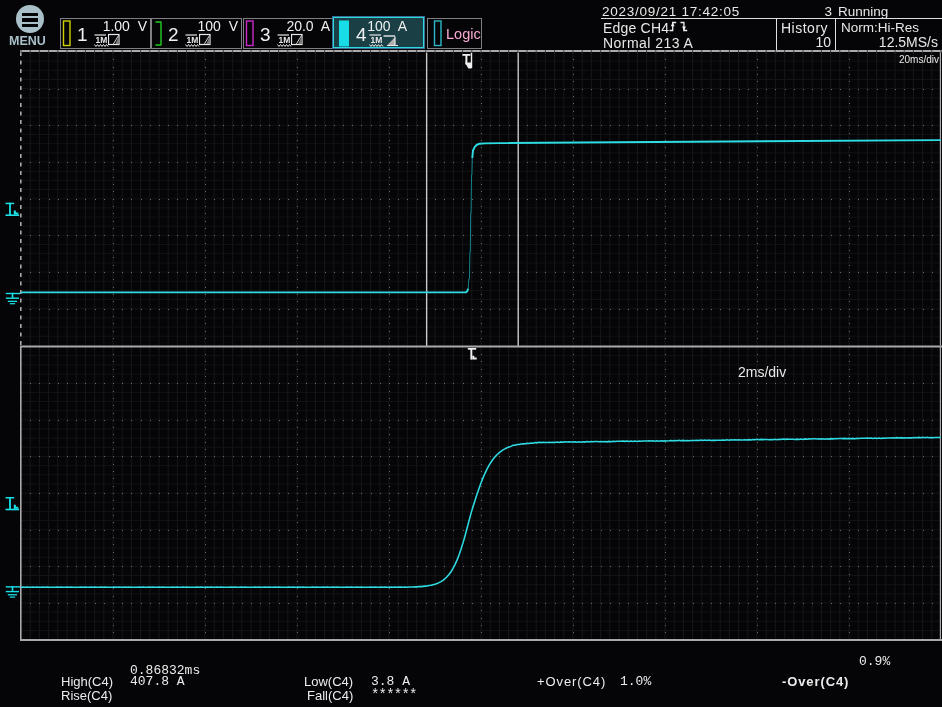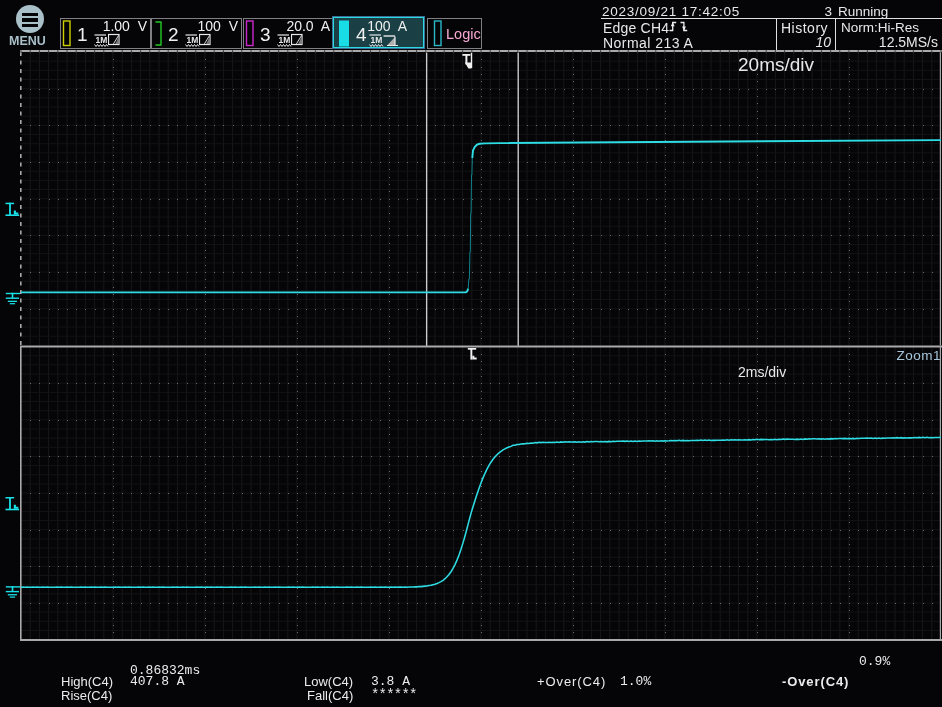--- a/index.html
+++ b/index.html
@@ -398,26 +398,25 @@
 <div class="abs" style="left:835px;top:18px;width:1.4px;height:32px;background:#e0e0e0;"></div>
 <div class="abs" style="left:603px;top:19.5px;font-size:14px;letter-spacing:0.2px;">Edge CH4</div>
 <svg class="abs" style="left:669px;top:20px" width="24" height="13">
  <path d="M0.5 10.5 h3.2 V2.5 h3.5" fill="none" stroke="#efefef" stroke-width="1.3"></path>
  <polygon points="1.8,6.2 5.6,6.2 3.7,2 " fill="#efefef"></polygon>
  <path d="M11.5 2.5 h3.4 V10.5 h3.3" fill="none" stroke="#efefef" stroke-width="1.3"></path>
  <polygon points="13.1,6.6 16.9,6.6 15,10.9" fill="#efefef"></polygon>
 </svg>
 <div class="abs" style="left:603px;top:34.5px;font-size:14px;letter-spacing:0.45px;">Normal 213 A</div>
 <div class="abs" style="left:781px;top:19.5px;font-size:14px;letter-spacing:0.5px;">History</div>
-<div class="abs" style="left:781px;top:33.5px;width:50px;text-align:right;font-size:14px;font-style:italic;">10</div>
+<div class="abs" style="left:781px;top:33.5px;width:50px;text-align:right;font-size:14px;">10</div>
 <div class="abs" style="left:841px;top:19.5px;font-size:13.5px;">Norm:Hi-Res</div>
 <div class="abs" style="left:838px;top:33.5px;width:100px;text-align:right;font-size:14px;" class2="m">12.5MS/s</div>
 
-<div class="abs" style="left:738px;top:54px;width:201px;text-align:left;font-size:19px;">20ms/div</div>
-<div class="abs" style="left:738px;top:347.5px;width:203px;text-align:right;font-size:13.5px;letter-spacing:0.5px;color:#a6c6da;">Zoom1</div>
+<div class="abs" style="left:738px;top:54px;width:201px;text-align:right;font-size:10px;">20ms/div</div>
 <div class="abs" style="left:738px;top:363.5px;width:203px;font-size:14px;">2ms/div</div>
 
 <div class="meas" style="left:61px;top:674px;">High(C4)</div>
 <div class="meas mono" style="left:130px;top:674px;">407.8 A</div>
 <div class="meas" style="left:61px;top:688px;">Rise(C4)</div>
 <div class="meas mono" style="left:130px;top:663px;">0.86832ms</div>
 <div class="meas" style="left:304px;top:674px;">Low(C4)</div>
 <div class="meas mono" style="left:371px;top:674px;">3.8 A</div>
 <div class="meas" style="left:307px;top:688px;">Fall(C4)</div>
 <div class="meas mono" style="left:371px;top:687px;font-size:14px;letter-spacing:-0.8px;">******</div>

